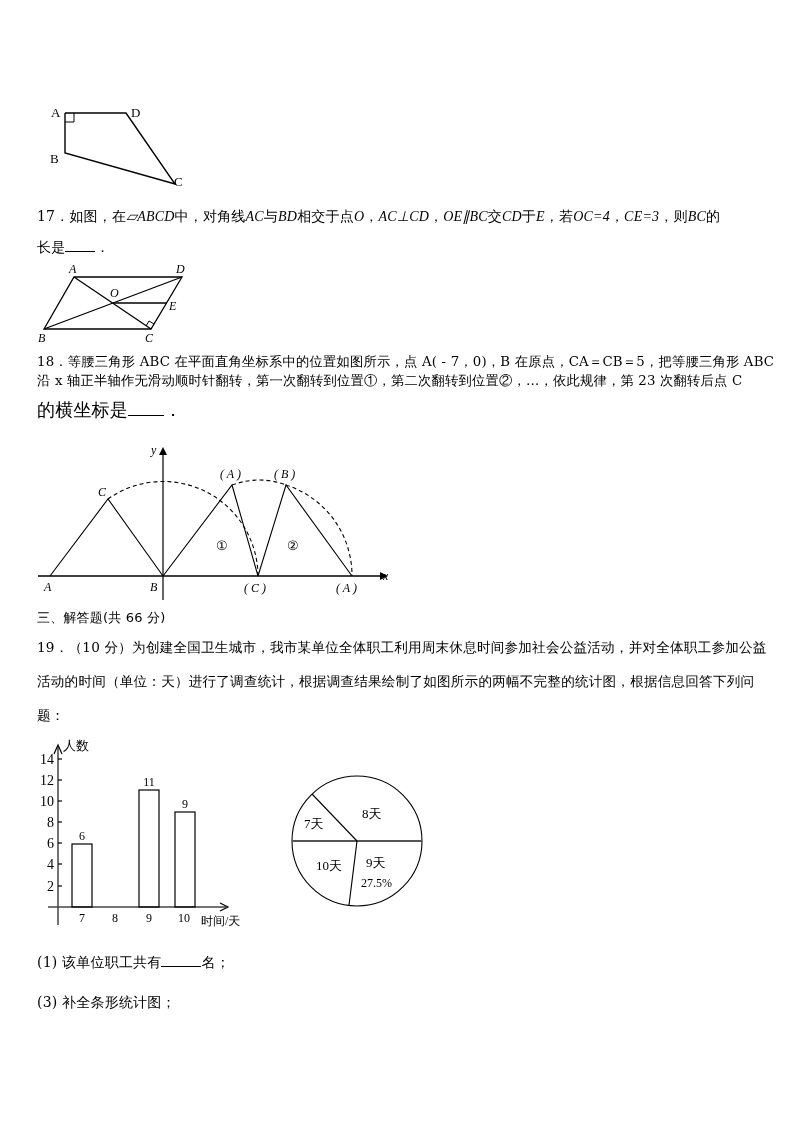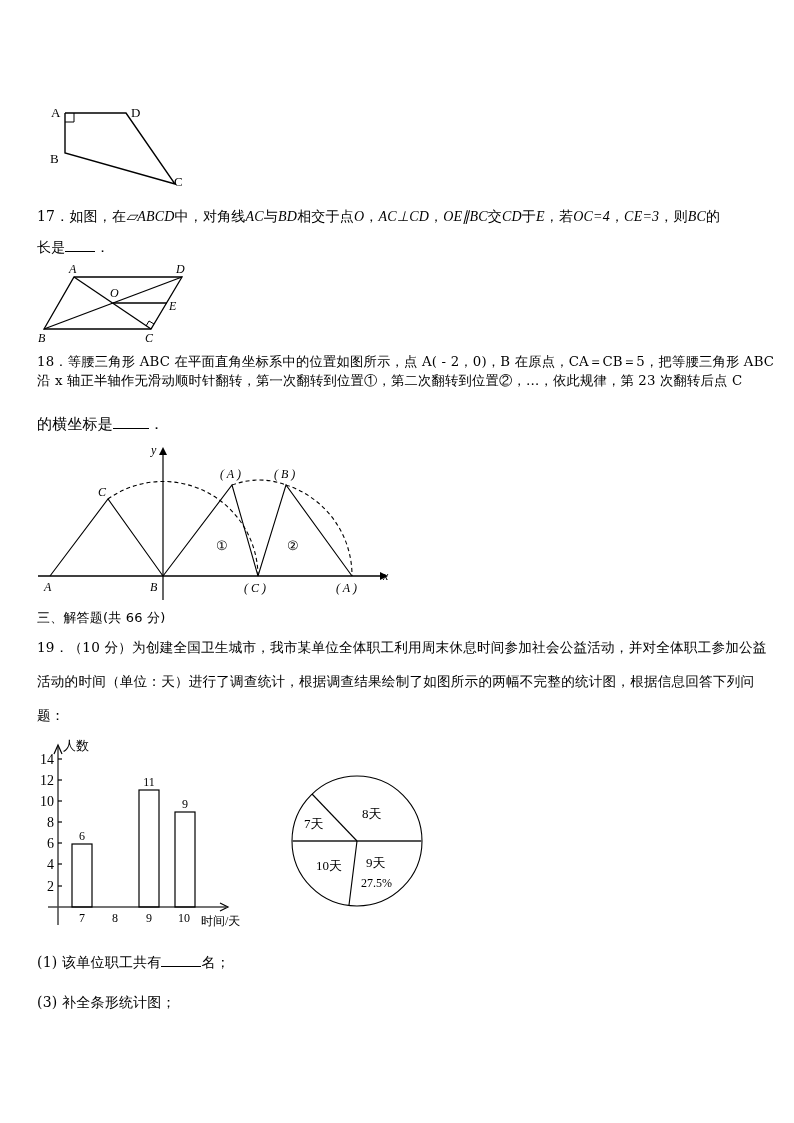--- a/index.html
+++ b/index.html
@@ -42,23 +42,23 @@
     <polyline points="146,326 149,321 154,324" stroke-width="1"></polyline>
   </g>
   <text x="69" y="273" font-size="12" font-style="italic">A</text>
   <text x="176" y="273" font-size="12" font-style="italic">D</text>
   <text x="110" y="297" font-size="12" font-style="italic">O</text>
   <text x="169" y="310" font-size="12" font-style="italic">E</text>
   <text x="38" y="342" font-size="12" font-style="italic">B</text>
   <text x="145" y="342" font-size="12" font-style="italic">C</text>
 </svg>
 
-<div class="line" style="top:353px;font-size:13.3px">18．等腰三角形 ABC 在平面直角坐标系中的位置如图所示，点 A( - 2，0)，B 在原点，CA＝CB＝5，把等腰三角形 ABC</div>
+<div class="line" style="top:353px;font-size:13.3px">18．等腰三角形 ABC 在平面直角坐标系中的位置如图所示，点 A( - 7，0)，B 在原点，CA＝CB＝5，把等腰三角形 ABC</div>
 <div class="line" style="top:372px;font-size:13.3px">沿 x 轴正半轴作无滑动顺时针翻转，第一次翻转到位置①，第二次翻转到位置②，…，依此规律，第 23 次翻转后点 C</div>
-<div class="line" style="top:415px;font-size:15px">
+<div class="line" style="top:401px;font-size:18px">
   <span>的横坐标是</span><span class="blank" style="width:36px"></span><span>．</span>
 </div>
 
 <svg class="abs" style="left:30px;top:440px" width="370" height="165" viewBox="30 440 370 165">
   <g stroke="#000" stroke-width="1.2" fill="none">
 
     <line x1="38" y1="576" x2="380" y2="576" stroke-width="1.5"></line>
     <line x1="163" y1="600" x2="163" y2="452"></line>
   </g>
   <polygon points="380,572 388,576 380,580" fill="#000"></polygon>

